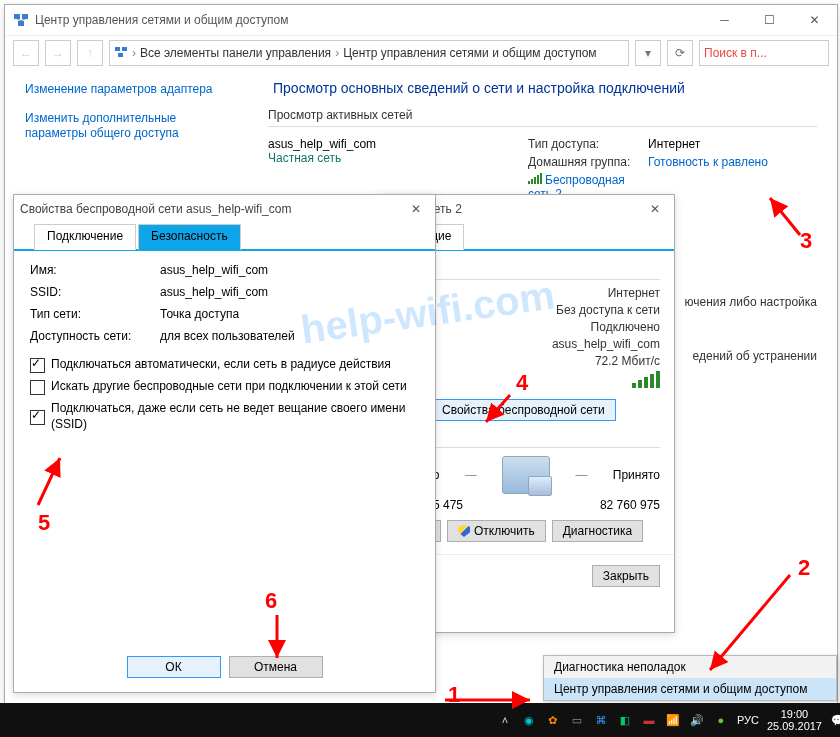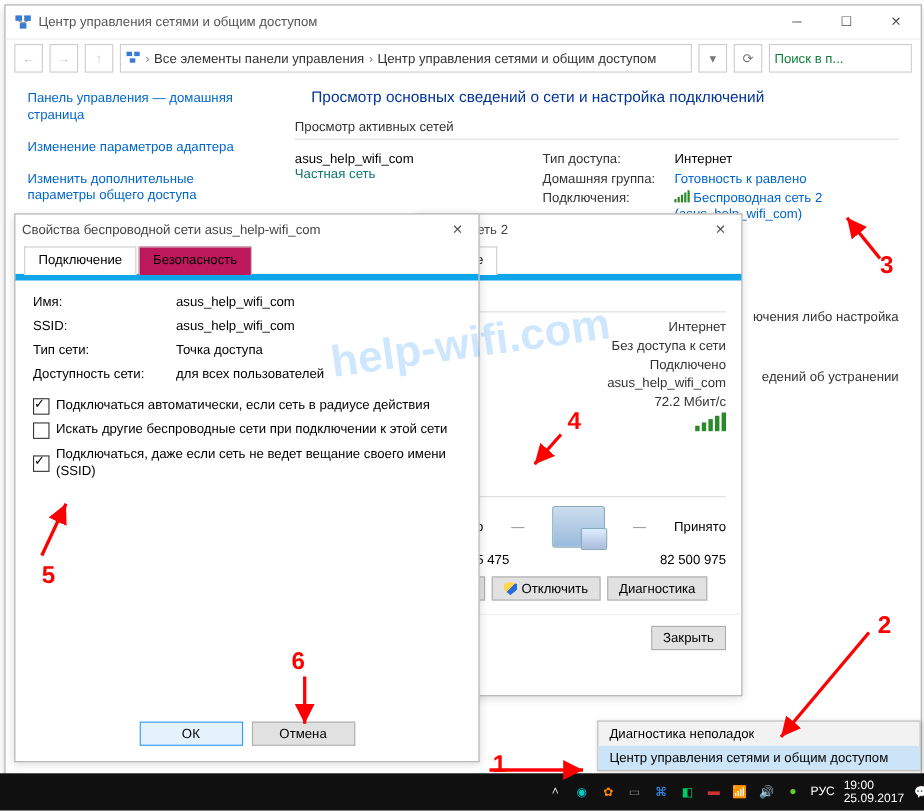--- a/index.html
+++ b/index.html
@@ -11,26 +11,26 @@
   .winbtn{width:45px;height:30px;display:flex;align-items:center;justify-content:center;color:#555}
 
   
   #main-win{left:4px;top:4px;width:832px;height:700px;border:1px solid #aaa}
   .addrbar{height:34px;display:flex;align-items:center;gap:6px;padding:0 8px}
   .sqbtn{width:24px;height:24px;border:1px solid #ccc;display:flex;align-items:center;justify-content:center;color:#777;background:#fff}
   .sqbtn.dis{color:#ccc}
   .breadcrumb{flex:1;height:24px;border:1px solid #ccc;display:flex;align-items:center;padding:0 4px;gap:4px;overflow:hidden}
   .crumb{color:#333;white-space:nowrap}
   .crumb-sep{color:#888}
-  .search{width:120px;height:24px;border:1px solid #ccc;display:flex;align-items:center;padding:0 4px;color:#15803d}
+  .search{width:120px;height:24px;border:1px solid #ccc;display:flex;align-items:center;padding:0 4px;color:#ef4444}
   #main-body{display:flex;height:calc(100% - 64px)}
   .sidebar{width:205px;padding:12px 8px 8px 20px;display:flex;flex-direction:column;gap:14px}
   .side-link{color:#0066cc;cursor:pointer;line-height:1.25}
   .content{flex:1;padding:10px 20px 10px 30px;overflow:hidden}
-  h1.hdr{color:#003399;font-size:14px;font-weight:normal;margin:0 0 12px 15px}
+  h1.hdr{color:#003399;font-size:14px;font-weight:normal;margin:0 0 12px 5px}
   .section-label{color:#333;margin:4px 0}
   .divider{border-top:1px solid #ddd;margin:2px 0 10px 0}
   .net-row{display:flex}
   .net-left{width:260px}
   .net-name{font-weight:normal}
   .net-type{color:#0f766e}
   .net-tbl{display:grid;grid-template-columns:120px 1fr;row-gap:4px}
   .net-tbl .k{color:#333}
   .net-tbl .v a{color:#0066cc;text-decoration:none}
   .wifi-bars-sm{display:inline-flex;align-items:flex-end;gap:1px;margin-right:3px}
@@ -39,21 +39,21 @@
   .wifi-bars-sm span:nth-child(2){height:5px}
   .wifi-bars-sm span:nth-child(3){height:7px}
   .wifi-bars-sm span:nth-child(4){height:9px}
   .wifi-bars-sm span:nth-child(5){height:11px}
 
   
   #status-win{left:378px;top:194px;width:295px;height:437px;background:#fff}
   .dlg-title{height:28px;display:flex;align-items:center;padding:0 6px;color:#444}
   .dlg-title .t{flex:1;font-size:12px}
   .dlg-x{width:26px;height:22px;display:flex;align-items:center;justify-content:center;color:#555}
-  .tabstrip{height:26px;display:flex;border-bottom:6px solid #0ea5e9;padding:0 8px}
+  .tabstrip{height:26px;display:flex;border-bottom:2px solid #0ea5e9;padding:0 20px}
   .tab{padding:4px 12px;border:1px solid #ccc;border-bottom:none;background:#fff;margin-right:2px;position:relative;top:1px}
   .tab.active{background:#fff;border-bottom:1px solid #fff}
   .status-body{padding:10px 14px 6px 14px}
   .grp-head{color:#333;margin-bottom:4px}
   .grp-line{border-top:1px solid #ddd;margin-bottom:6px}
   .kv{display:flex;justify-content:space-between;margin:3px 0}
   .kv .k{color:#333}
   .kv .v{color:#333}
   .wifi-bars-lg{display:inline-flex;align-items:flex-end;gap:2px}
   .wifi-bars-lg span{width:4px;background:#2a8a2a}
@@ -81,21 +81,21 @@
   .props-foot .btn{min-width:72px;justify-content:center}
 
   
   #ctx{position:absolute;left:543px;top:655px;width:292px;background:#f2f2f2;border:1px solid #bbb;box-shadow:1px 1px 4px rgba(0,0,0,.2)}
   #ctx .mi{padding:4px 10px}
   #ctx .mi.sel{background:#cce4f7}
 
   
   #taskbar{position:absolute;left:0;bottom:0;height:34px;width:840px;background:#101010;display:flex;align-items:center;justify-content:flex-end;color:#fff;padding:0 6px;gap:8px;font-size:11px}
   .tray-ico{width:16px;height:16px;display:inline-flex;align-items:center;justify-content:center;color:#ddd}
-  .clock{text-align:left;line-height:1.1}
+  .clock{text-align:center;line-height:1.1}
 
   
   .anno{position:absolute;color:#f00;font-weight:bold;font-size:22px;pointer-events:none;z-index:999}
   .arrow{position:absolute;z-index:998;pointer-events:none}
 
   
   .wm{position:absolute;left:300px;top:290px;font-size:40px;color:rgba(30,144,255,.22);font-weight:bold;transform:rotate(-8deg);pointer-events:none;z-index:50}
 
   .shield{width:12px;height:12px;background:linear-gradient(135deg,#ffd54a 50%,#2a6bd8 50%);clip-path:polygon(50% 0,100% 15%,100% 60%,50% 100%,0 60%,0 15%);display:inline-block}
 </style>
@@ -134,39 +134,37 @@
       <span class="crumb">Все элементы панели управления</span>
       <span class="crumb-sep">›</span>
       <span class="crumb">Центр управления сетями и общим доступом</span>
     </div>
     <div class="sqbtn">▾</div>
     <div class="sqbtn">⟳</div>
     <div class="search">Поиск в п...</div>
   </div>
   <div id="main-body">
     <div class="sidebar">
-      <div class="side-link">Панель управления — домашняя страница</div>
       <div class="side-link">Изменение параметров адаптера</div>
       <div class="side-link">Изменить дополнительные параметры общего доступа</div>
     </div>
     <div class="content">
       <h1 class="hdr">Просмотр основных сведений о сети и настройка подключений</h1>
       <div class="section-label">Просмотр активных сетей</div>
       <div class="divider"></div>
       <div class="net-row">
         <div class="net-left">
           <div class="net-name">asus_help_wifi_com</div>
           <div class="net-type">Частная сеть</div>
         </div>
         <div class="net-tbl">
           <div class="k">Тип доступа:</div>
           <div class="v">Интернет</div>
           <div class="k">Домашняя группа:</div>
           <div class="v"><a href="#">Готовность к равлено</a></div>
-          <div class="k">Подключения:</div>
           <div class="v"><a href="#"><span class="wifi-bars-sm">
                   <span></span>
                   <span></span>
                   <span></span>
                   <span></span>
                   <span></span>
                 </span><span>Беспроводная сеть 2 (asus_help_wifi_com)</span></a></div>
         </div>
       </div>
       <div style="text-align:right;margin-top:80px;color:#333">ючения либо настройка</div>
@@ -211,38 +209,39 @@
         <span class="v"><span class="wifi-bars-lg">
             <span></span>
             <span></span>
             <span></span>
             <span></span>
             <span></span>
           </span></span>
       </div>
     <div style="display:flex;gap:6px;margin:8px 0">
       <span class="btn">...</span>
+      <span class="btn hl">Свойства беспроводной сети</span>
     </div>
     <div class="grp-head">сть</div>
     <div class="grp-line"></div>
     <div class="activity">
       <div style="text-align:center">
         <div>равлено</div>
       </div>
       <div style="color:#888">—</div>
       <div class="act-mid"></div>
       <div style="color:#888">—</div>
       <div style="text-align:center">
         <div>Принято</div>
       </div>
     </div>
     <div class="activity" style="margin-top:-4px">
       <div style="width:70px;text-align:right">28 835 475</div>
       <div style="width:46px"></div>
-      <div style="width:70px;text-align:right">82 500 975</div>
+      <div style="width:70px;text-align:right">82 760 975</div>
     </div>
     <div class="status-foot">
       <span class="btn">
           <span class="shield"></span>
           <span>...</span>
         </span>
       <span class="btn">
           <span class="shield"></span>
           <span>Отключить</span>
         </span>
@@ -254,21 +253,21 @@
   </div>
 </div>
 
 <div id="props-win" class="window">
   <div class="dlg-title">
     <span class="t">Свойства беспроводной сети asus_help-wifi_com</span>
     <span class="dlg-x">✕</span>
   </div>
   <div class="tabstrip">
     <div class="tab active">Подключение</div>
-    <div class="tab" style="background:#be185d">Безопасность</div>
+    <div class="tab" style="background:#0ea5e9">Безопасность</div>
   </div>
   <div class="props-body">
     <div class="props-grid">
       <div>Имя:</div>
         <div>asus_help_wifi_com</div>
       <div>SSID:</div>
         <div>asus_help_wifi_com</div>
       <div>Тип сети:</div>
         <div>Точка доступа</div>
       <div>Доступность сети:</div>

